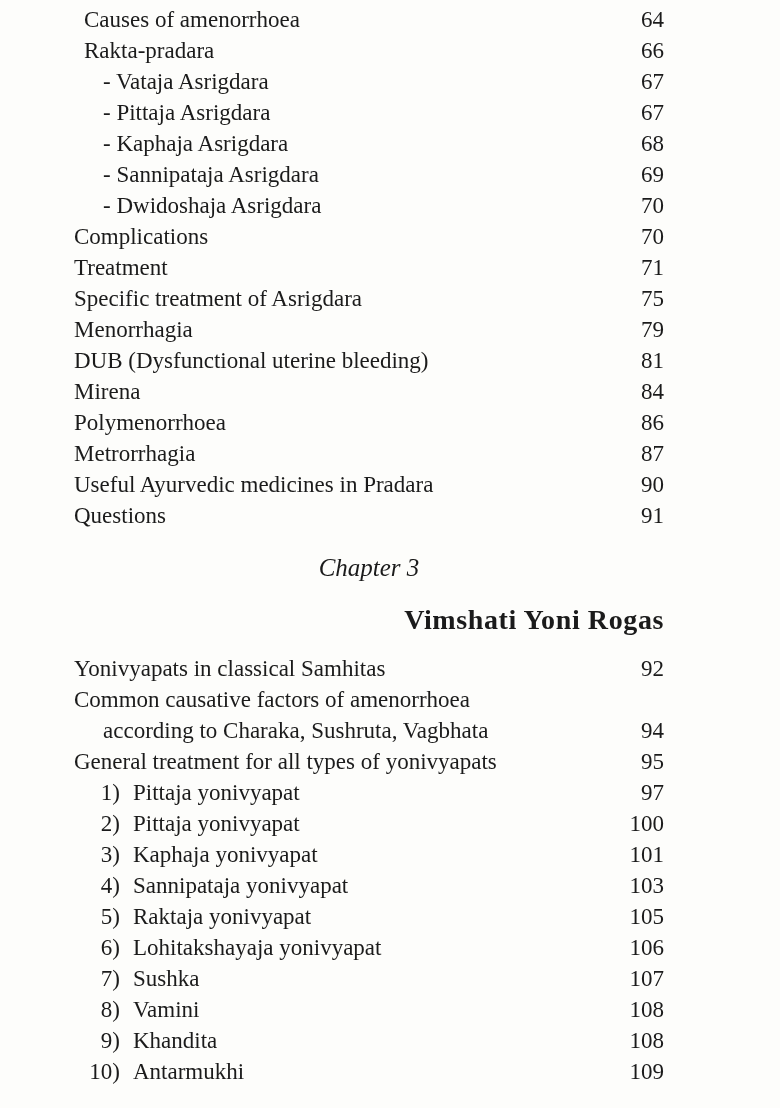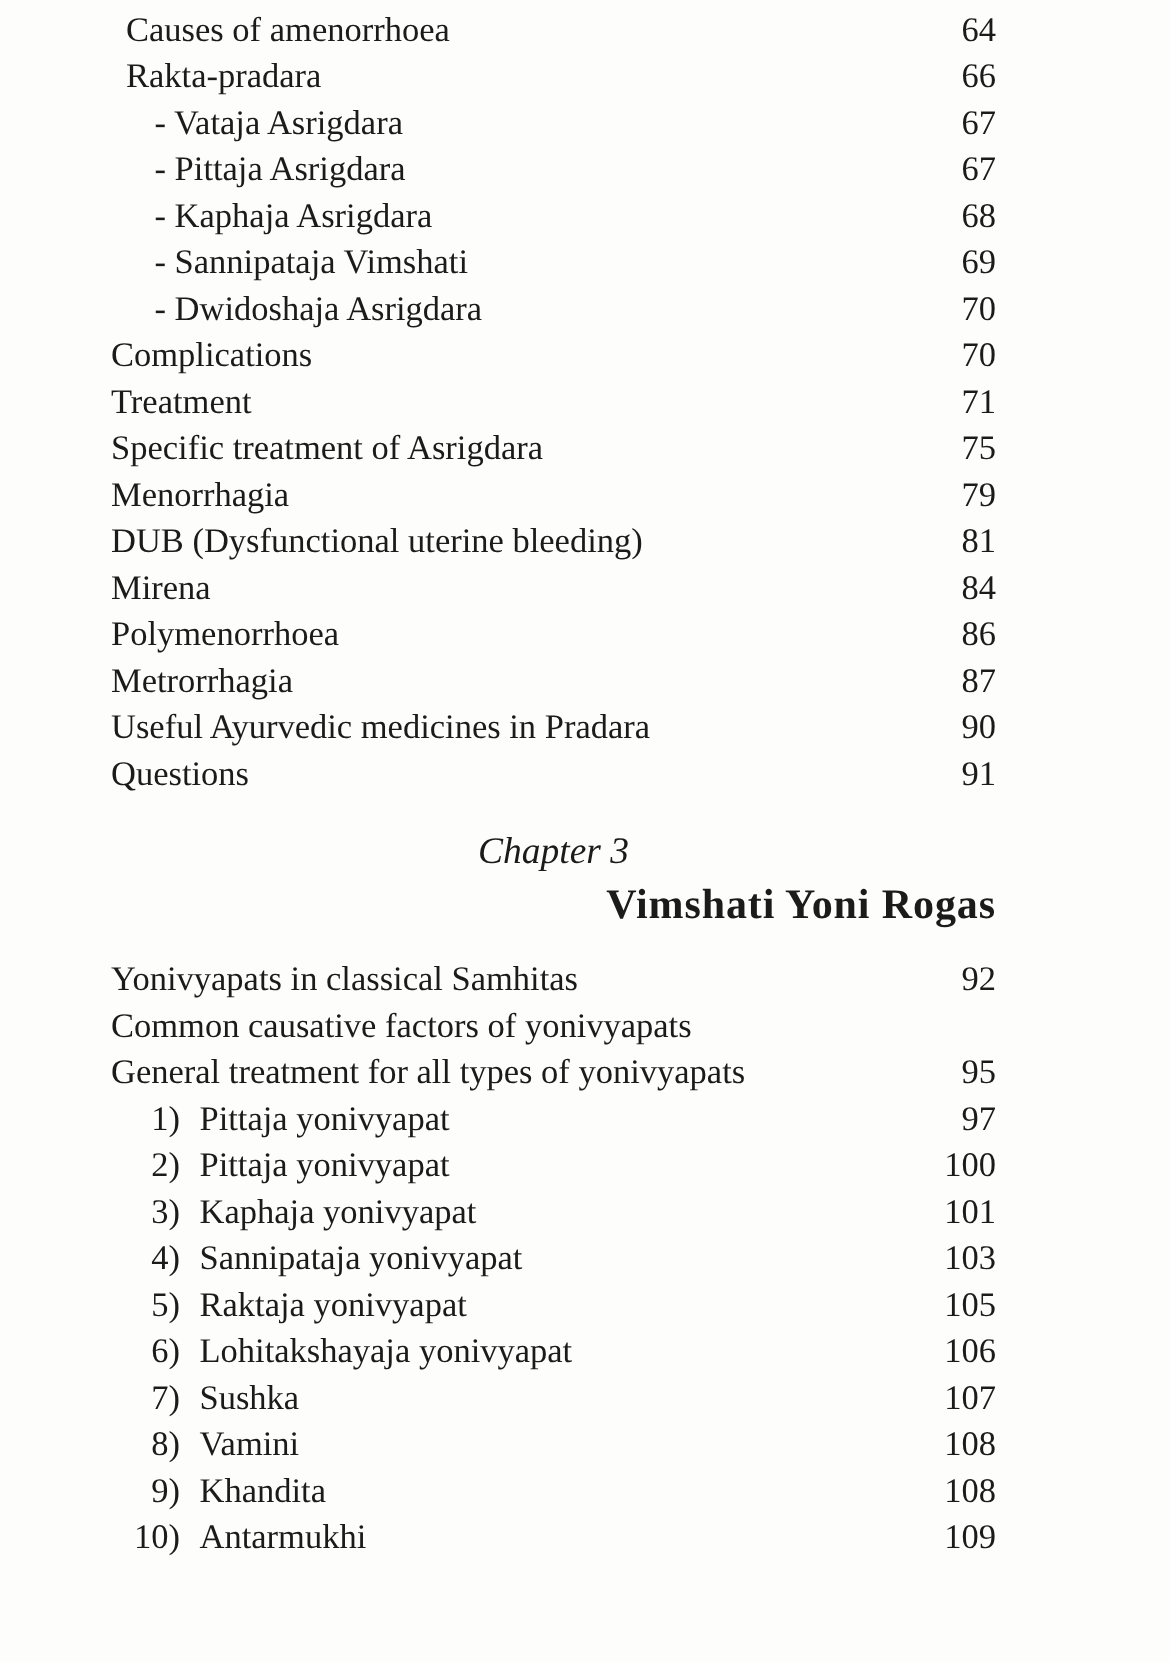--- a/index.html
+++ b/index.html
@@ -41,21 +41,21 @@
     margin-left: auto;
     flex: 0 0 auto;
   }
   .indent-1 { padding-left: 10px; }
   .indent-2 { padding-left: 29px; }
   .chapter-label {
     text-align: center;
     font-style: italic;
     font-size: 25px;
     line-height: 30px;
-    margin: 22px 0 4px 0;
+    margin: 22px 0 20px 0;
   }
   .chapter-title {
     text-align: right;
     font-weight: bold;
     font-size: 28px;
     line-height: 34px;
     letter-spacing: 0.6px;
     margin: 0 0 16px 0;
   }
 </style>
@@ -91,21 +91,21 @@
       </div>
 
       <div class="toc-row indent-2">
 
         <span class="label">- Kaphaja Asrigdara</span>
         <span class="page-num">68</span>
       </div>
 
       <div class="toc-row indent-2">
 
-        <span class="label">- Sannipataja Vimshati</span>
+        <span class="label">- Sannipataja Asrigdara</span>
         <span class="page-num">69</span>
       </div>
 
       <div class="toc-row indent-2">
 
         <span class="label">- Dwidoshaja Asrigdara</span>
         <span class="page-num">70</span>
       </div>
 
       <div class="toc-row indent-0">
@@ -176,24 +176,29 @@
   <div class="toc-section">
 
       <div class="toc-row indent-0">
 
         <span class="label">Yonivyapats in classical Samhitas</span>
         <span class="page-num">92</span>
       </div>
 
       <div class="toc-row indent-0">
 
-        <span class="label">Common causative factors of yonivyapats</span>
-
-      </div>
-
+        <span class="label">Common causative factors of amenorrhoea</span>
+
+      </div>
+
+      <div class="toc-row indent-2">
+
+        <span class="label">according to Charaka, Sushruta, Vagbhata</span>
+        <span class="page-num">94</span>
+      </div>
 
       <div class="toc-row indent-0">
 
         <span class="label">General treatment for all types of yonivyapats</span>
         <span class="page-num">95</span>
       </div>
 
       <div class="toc-row indent-0">
         <span class="num">1)</span>
         <span class="label">Pittaja yonivyapat</span>

